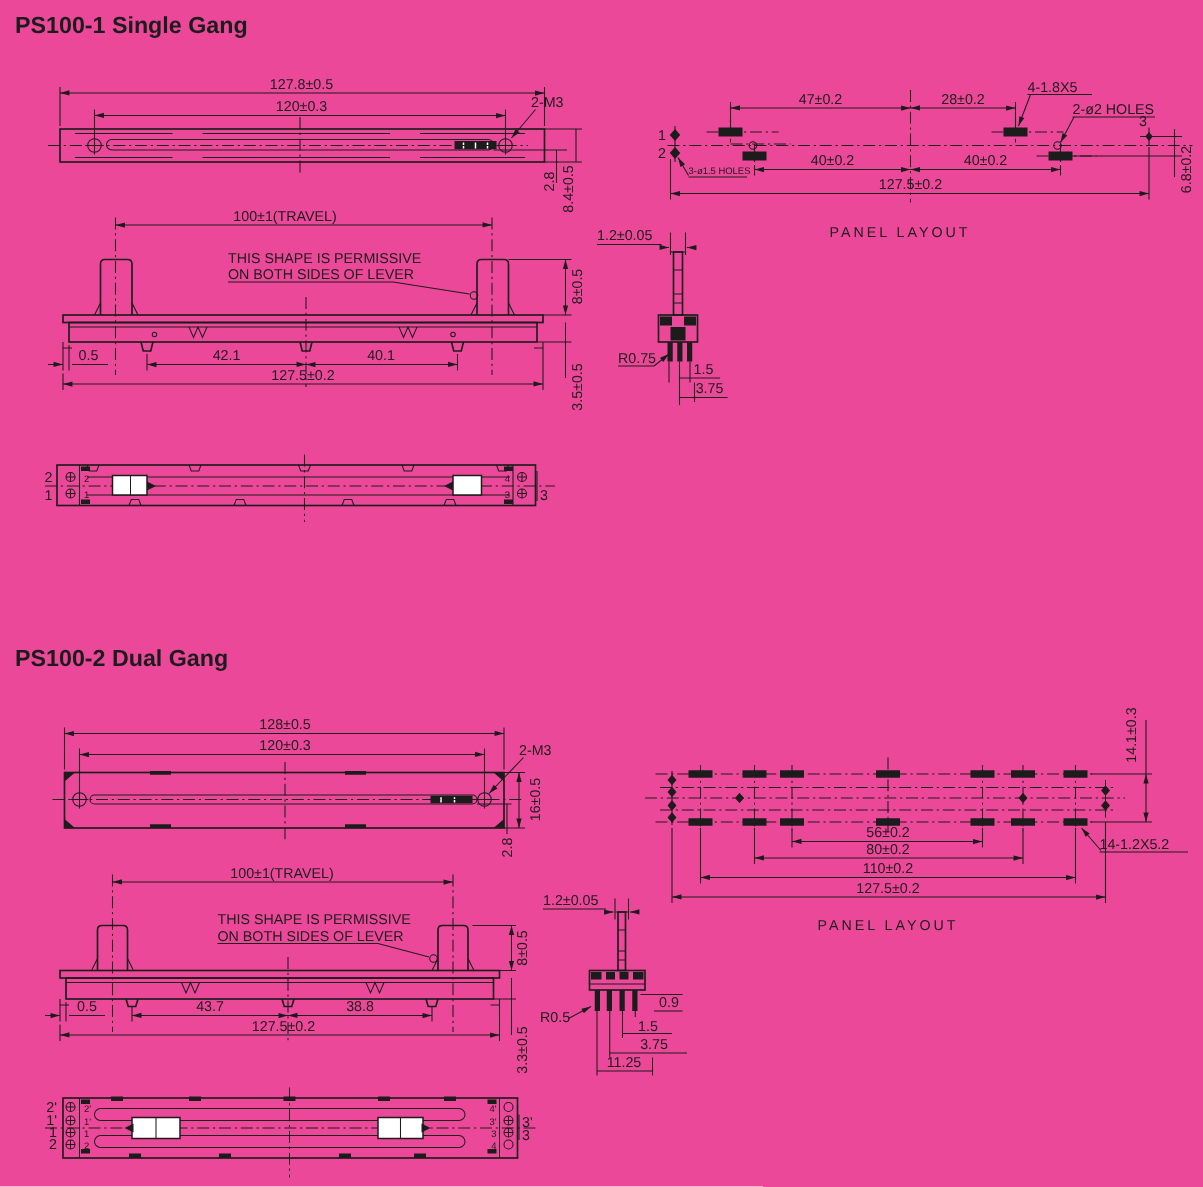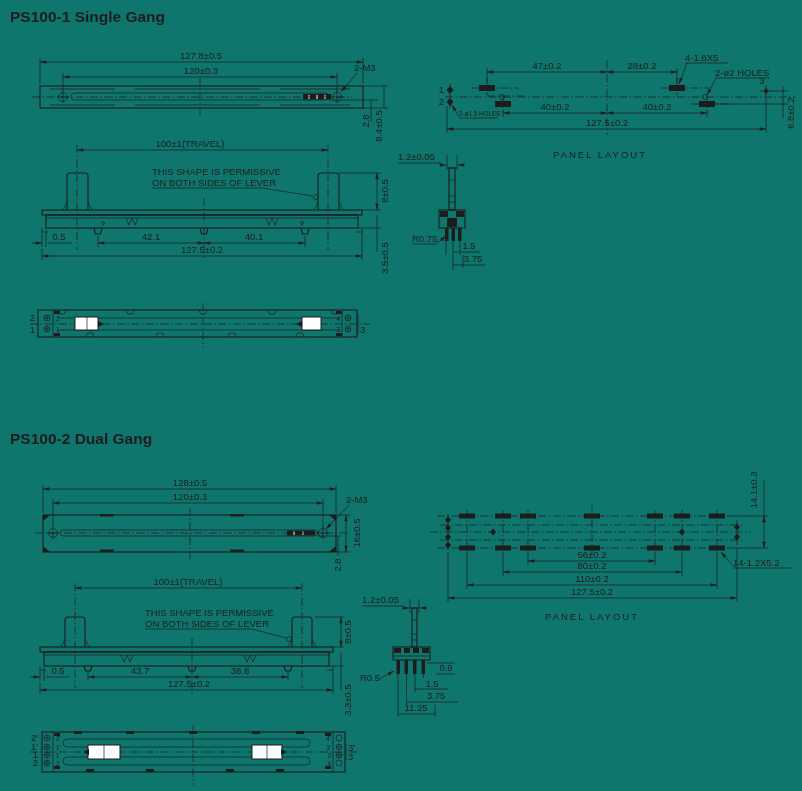--- a/index.html
+++ b/index.html
@@ -1,16 +1,16 @@
 <!DOCTYPE html>
 <html><head>
 <meta charset="utf-8">
 <style>
   html,body{margin:0;padding:0;background:#fff;}
-  #page{position:relative;width:802px;height:791px;background:#0f766e;overflow:hidden;}
+  #page{position:relative;width:802px;height:791px;background:#ec4899;overflow:hidden;}
   svg{position:absolute;left:0;top:0;}
   text{font-family:"Liberation Sans","DejaVu Sans",sans-serif;font-size:9.5px;fill:#1c1c1c;}
   .tb{font-size:15.5px;font-weight:bold;}
   .tt{font-size:6.3px;}
   .cap{letter-spacing:2px;}
   .mid{text-anchor:middle;}
   .end{text-anchor:end;}
   .ln{stroke:#1c1c1c;stroke-width:1.1;fill:none;}
   .tn{stroke:#1c1c1c;stroke-width:0.7;fill:none;}
   .cl{stroke:#1c1c1c;stroke-width:0.7;fill:none;stroke-dasharray:8 2.5 1.5 2.5;}

